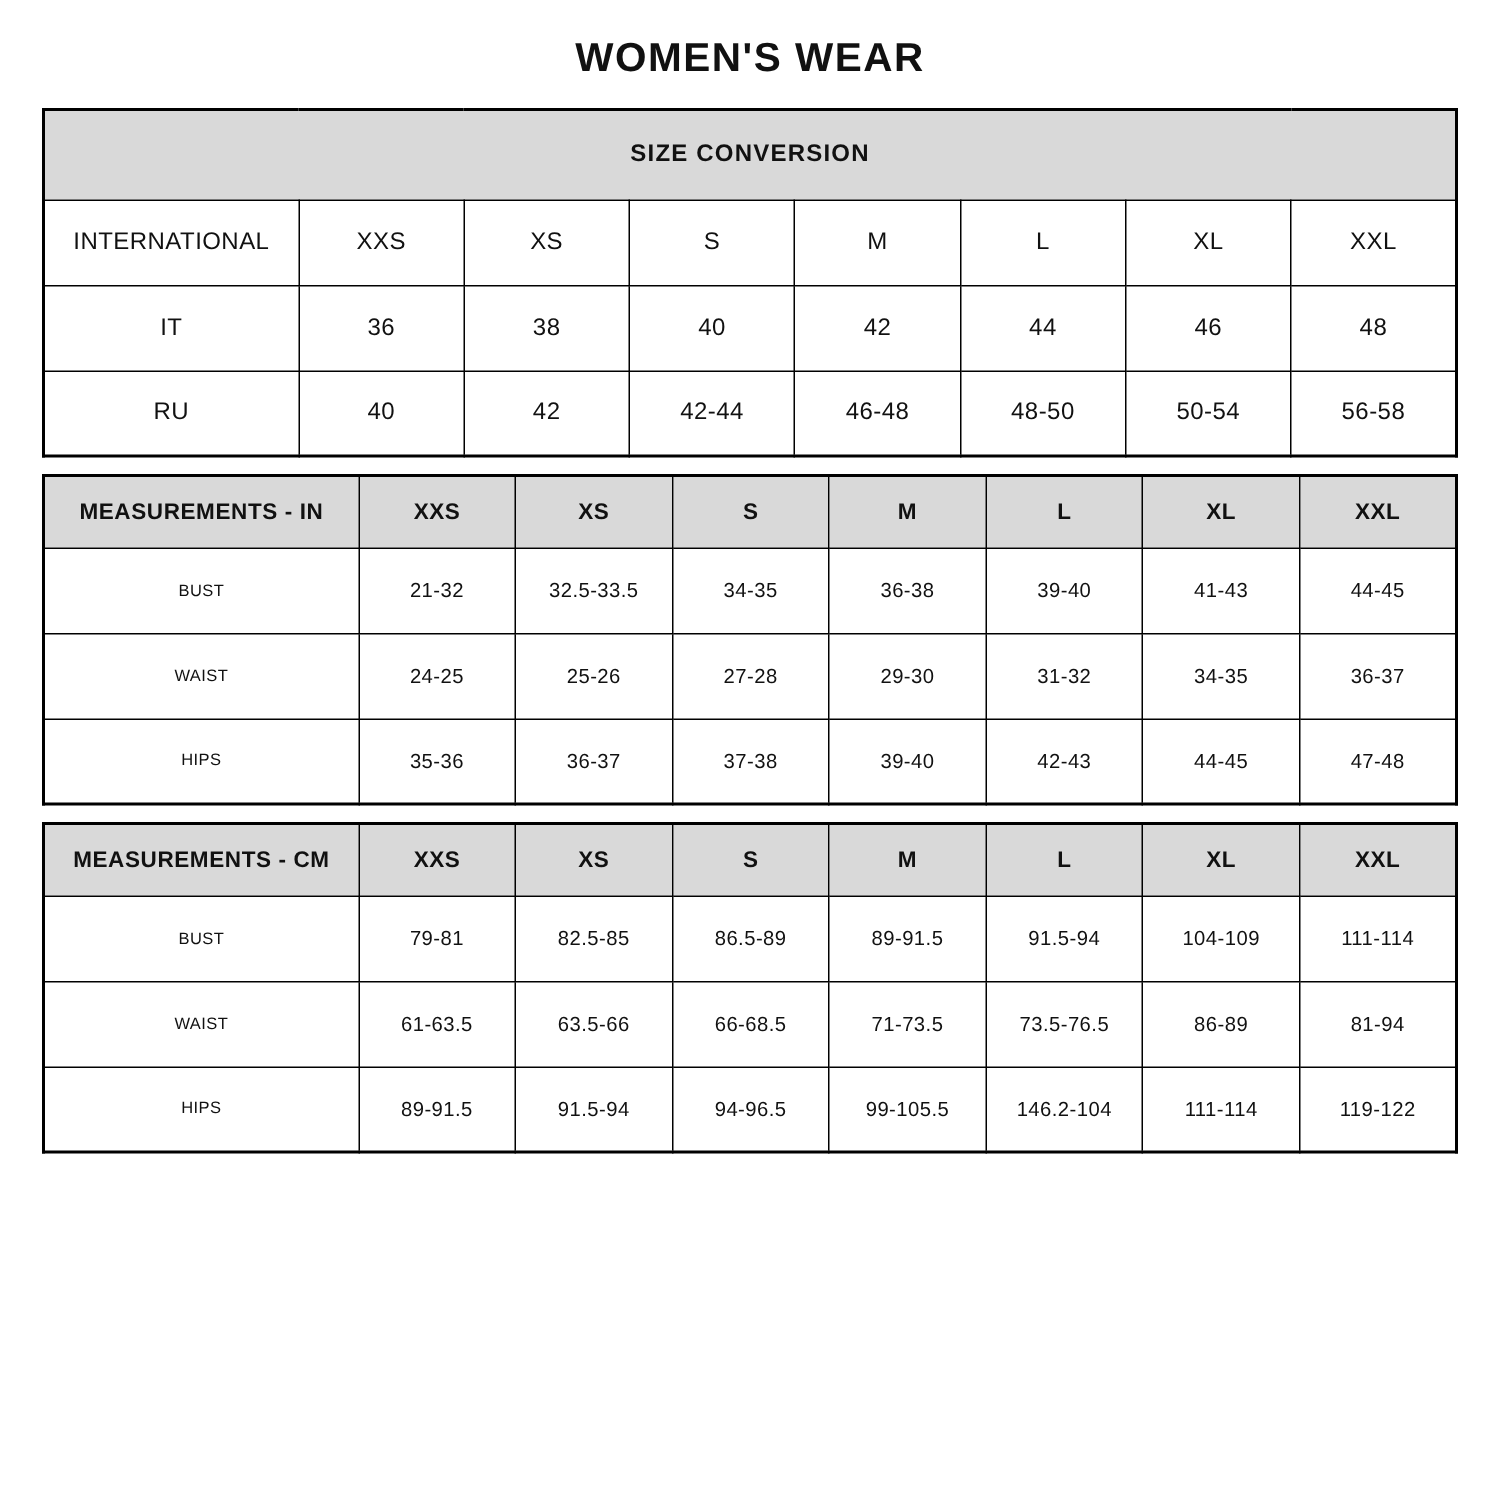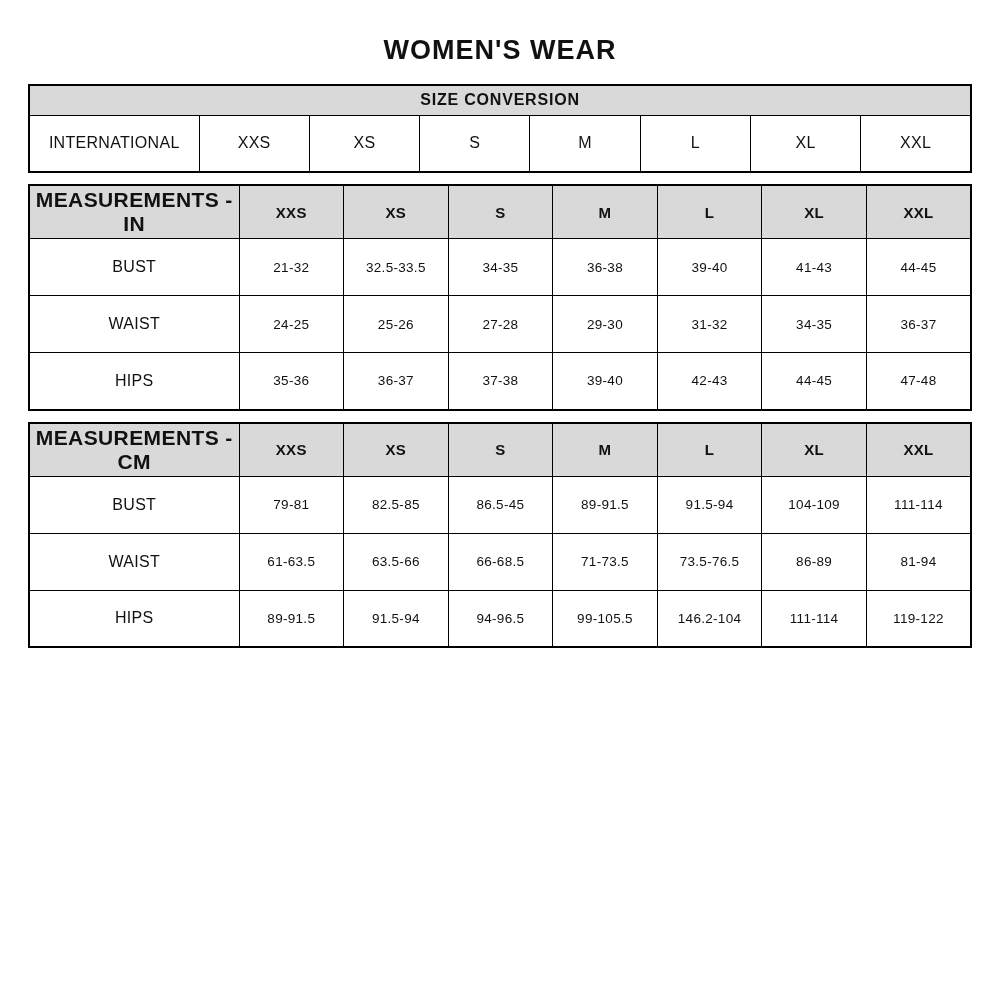--- a/index.html
+++ b/index.html
@@ -5,21 +5,21 @@
   :root { --hdr-bg:#d9d9d9; --border:#000; }
   * { box-sizing: border-box; }
   body {
     margin: 0;
     background: #ffffff;
     color: #111111;
     font-family: "Liberation Sans", sans-serif;
   }
   main {
     width: 944px;
-    margin: 15px auto;
+    margin: 3px auto;
     padding-top: 10px;
   }
   h1 {
     text-align: center;
     font-size: 27px;
     font-weight: 700;
     letter-spacing: 1px;
     margin: 10px 0 18px;
   }
   table.tbl {
@@ -33,37 +33,37 @@
     border: 1.6px solid var(--border);
     text-align: center;
     vertical-align: middle;
     letter-spacing: 0.3px;
     padding: 2px 4px;
     overflow: hidden;
   }
   
   .conv .band {
     background: var(--hdr-bg);
-    height: 30px;
+    height: 60px;
     font-size: 16px;
     font-weight: 700;
     letter-spacing: 0.8px;
   }
   .conv tbody td { height: 57px; font-size: 16px; font-weight: 400; }
   .conv tbody td.row-label { font-size: 16px; }
   
   .meas thead th {
     background: var(--hdr-bg);
     height: 48px;
     font-size: 15px;
     font-weight: 700;
   }
-  .meas thead th.title { font-size: 21px; letter-spacing: 0.4px; }
+  .meas thead th.title { font-size: 15px; letter-spacing: 0.4px; }
   .meas tbody td { height: 57px; font-size: 13.5px; font-weight: 400; }
-  .meas tbody td.row-label { font-size: 16px; }
+  .meas tbody td.row-label { font-size: 11px; }
 </style>
 </head>
 <body>
 
 <main>
 
   <h1>WOMEN'S WEAR</h1>
 
   <table class="tbl conv">
     <colgroup>
@@ -84,20 +84,40 @@
     <tbody>
         <tr>
           <td class="row-label">INTERNATIONAL</td>
           <td>XXS</td>
           <td>XS</td>
           <td>S</td>
           <td>M</td>
           <td>L</td>
           <td>XL</td>
           <td>XXL</td>
+        </tr>
+        <tr>
+          <td class="row-label">IT</td>
+          <td>36</td>
+          <td>38</td>
+          <td>40</td>
+          <td>42</td>
+          <td>44</td>
+          <td>46</td>
+          <td>48</td>
+        </tr>
+        <tr>
+          <td class="row-label">RU</td>
+          <td>40</td>
+          <td>42</td>
+          <td>42-44</td>
+          <td>46-48</td>
+          <td>48-50</td>
+          <td>50-54</td>
+          <td>56-58</td>
         </tr>
       </tbody>
   </table>
 
   <table class="tbl meas">
     <colgroup>
       <col style="width:210px">
       <col>
         <col>
         <col>
@@ -173,21 +193,21 @@
           <th>L</th>
           <th>XL</th>
           <th>XXL</th>
         </tr>
     </thead>
     <tbody>
         <tr>
           <td class="row-label">BUST</td>
           <td>79-81</td>
           <td>82.5-85</td>
-          <td>86.5-45</td>
+          <td>86.5-89</td>
           <td>89-91.5</td>
           <td>91.5-94</td>
           <td>104-109</td>
           <td>111-114</td>
         </tr>
         <tr>
           <td class="row-label">WAIST</td>
           <td>61-63.5</td>
           <td>63.5-66</td>
           <td>66-68.5</td>

